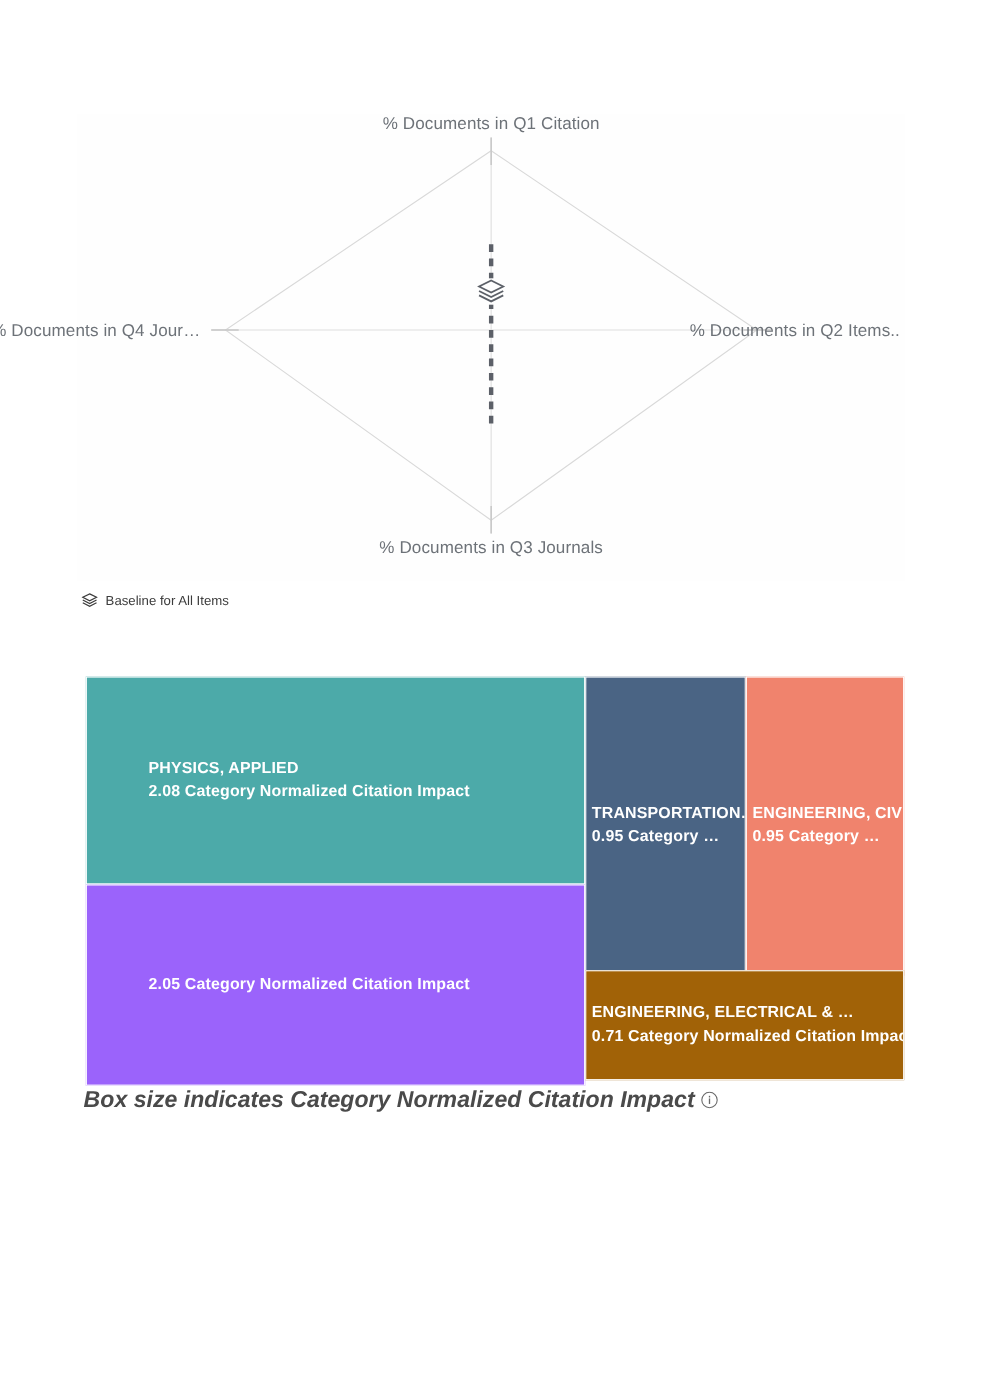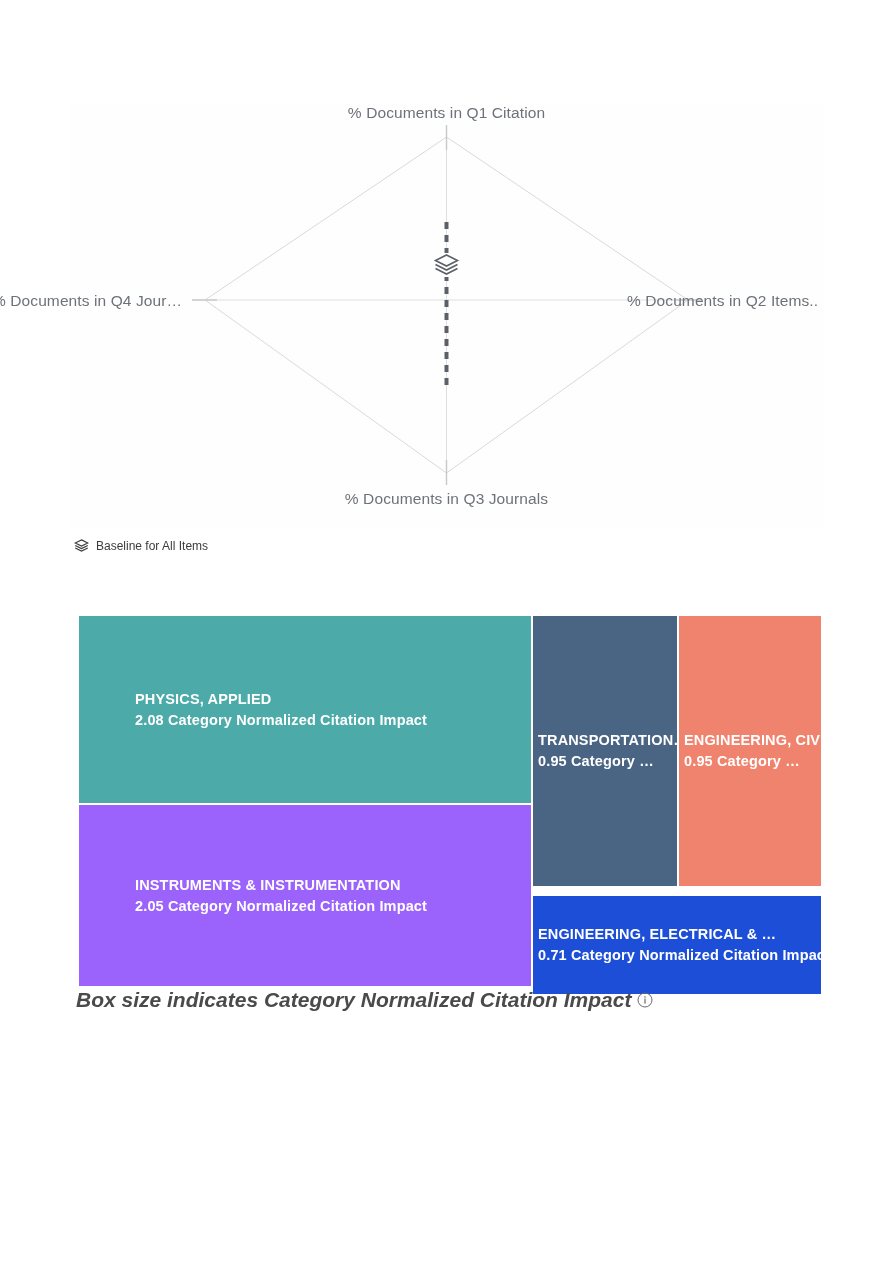--- a/index.html
+++ b/index.html
@@ -181,40 +181,39 @@
 
   <div class="tm-cell big" style="left:0px; top:0px; width:454px; height:189px; background:#4caaa9;">
     <div class="tm-inner">
       <div class="tm-title">PHYSICS, APPLIED</div>
       <div class="tm-value">2.08 Category Normalized Citation Impact</div>
     </div>
   </div>
 
   <div class="tm-cell big" style="left:0px; top:189px; width:454px; height:183px; background:#9b63fb;">
     <div class="tm-inner">
-      <div class="tm-title">INSTRUMENTS &amp; INSTRUMENTATION</div>
       <div class="tm-value">2.05 Category Normalized Citation Impact</div>
     </div>
   </div>
 
   <div class="tm-cell" style="left:454px; top:0px; width:146px; height:272px; background:#4a6484;">
     <div class="tm-inner">
       <div class="tm-title">TRANSPORTATION…</div>
       <div class="tm-value">0.95 Category …</div>
     </div>
   </div>
 
   <div class="tm-cell" style="left:600px; top:0px; width:144px; height:272px; background:#f0836d;">
     <div class="tm-inner">
       <div class="tm-title">ENGINEERING, CIVIL</div>
       <div class="tm-value">0.95 Category …</div>
     </div>
   </div>
 
-  <div class="tm-cell" style="left:454px; top:280px; width:290px; height:100px; background:#1d4ed8;text-decoration:underline;">
+  <div class="tm-cell" style="left:454px; top:267px; width:290px; height:100px; background:#a16207;text-decoration:underline;">
     <div class="tm-inner">
       <div class="tm-title">ENGINEERING, ELECTRICAL &amp; …</div>
       <div class="tm-value">0.71 Category Normalized Citation Impact</div>
     </div>
   </div>
 
 </div>
 
 <div id="treemap-caption">
   <span class="cap-text">Box size indicates Category Normalized Citation Impact</span>

